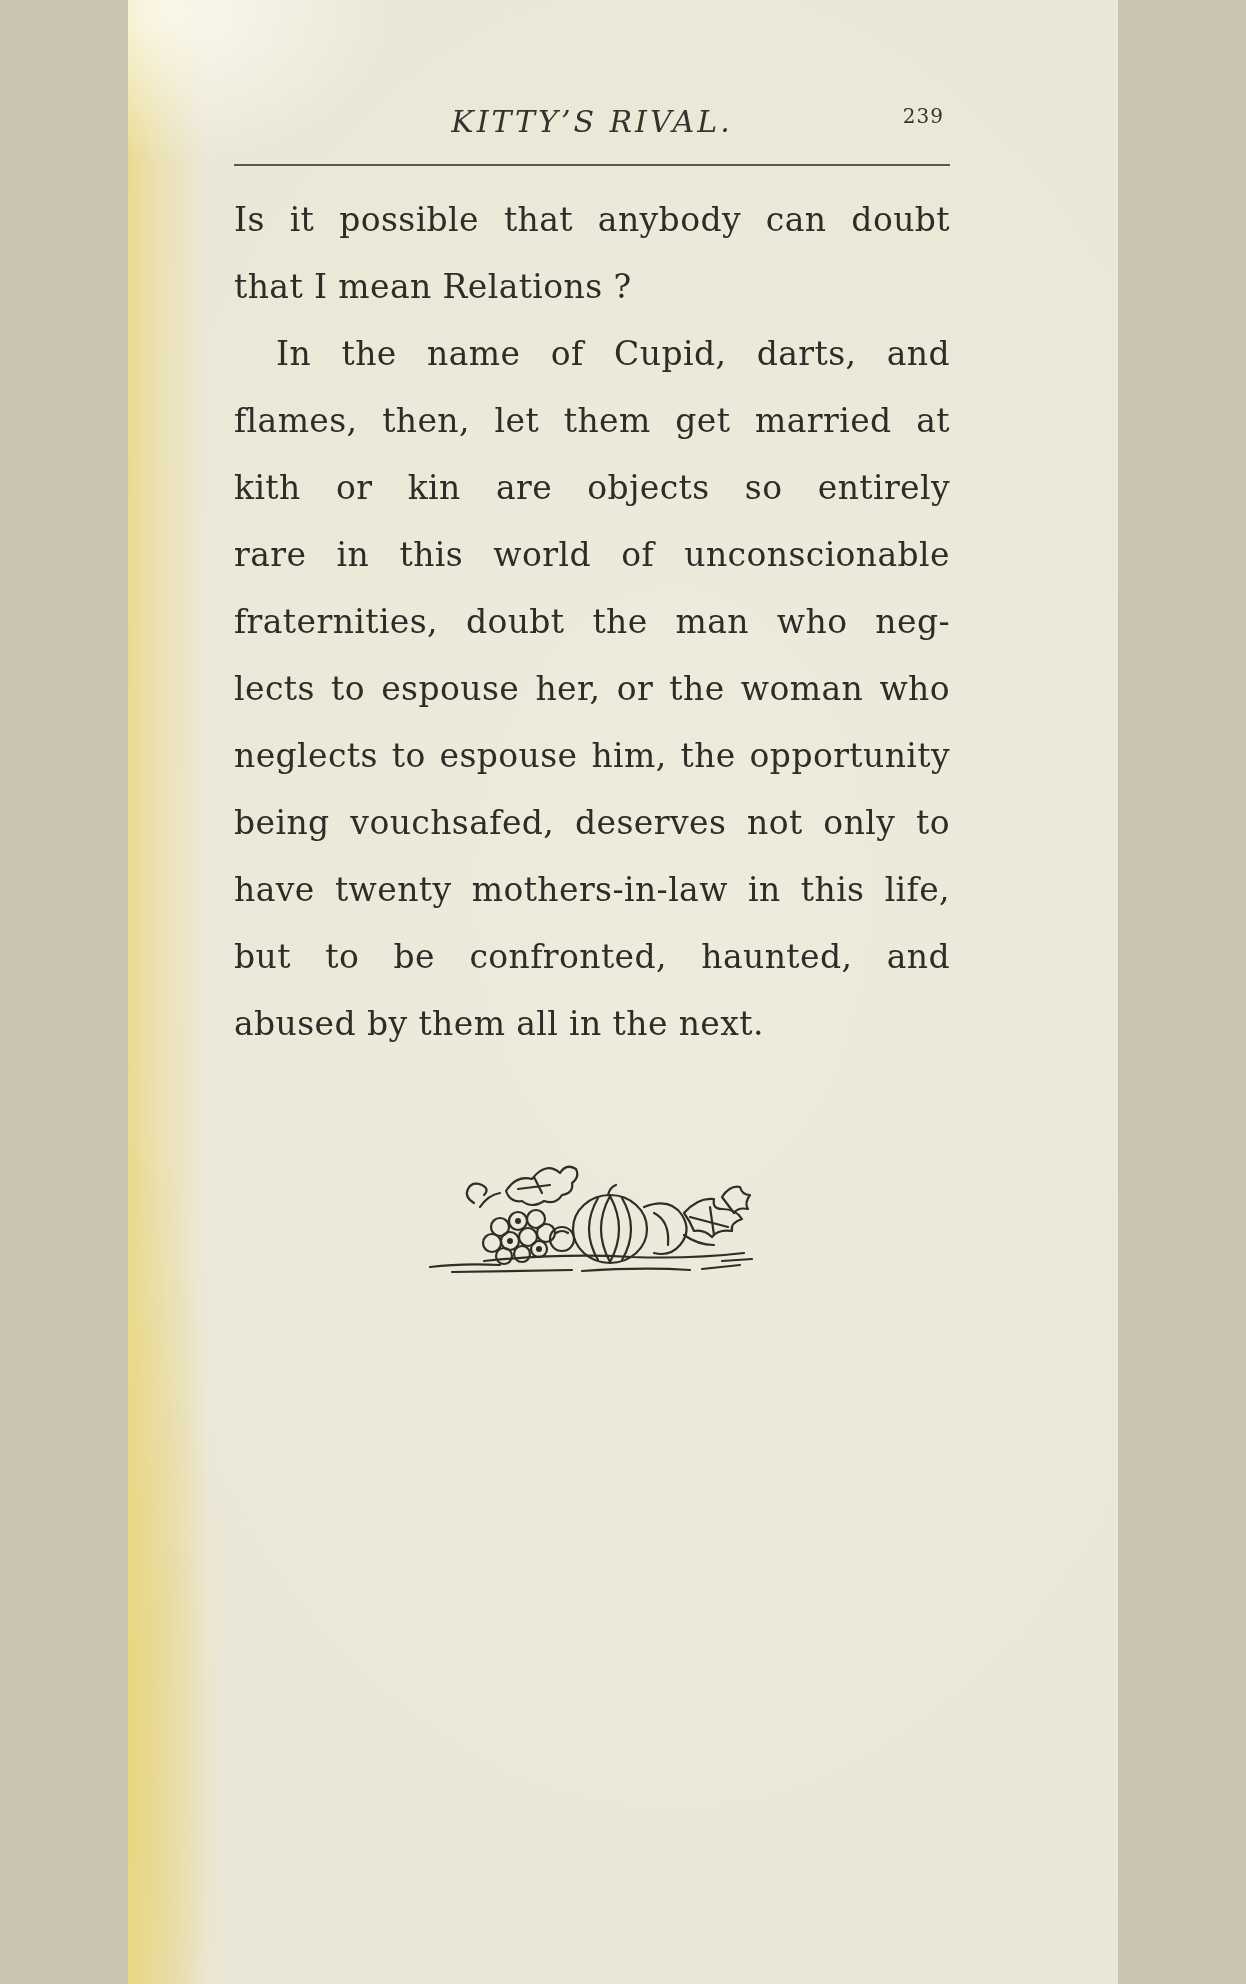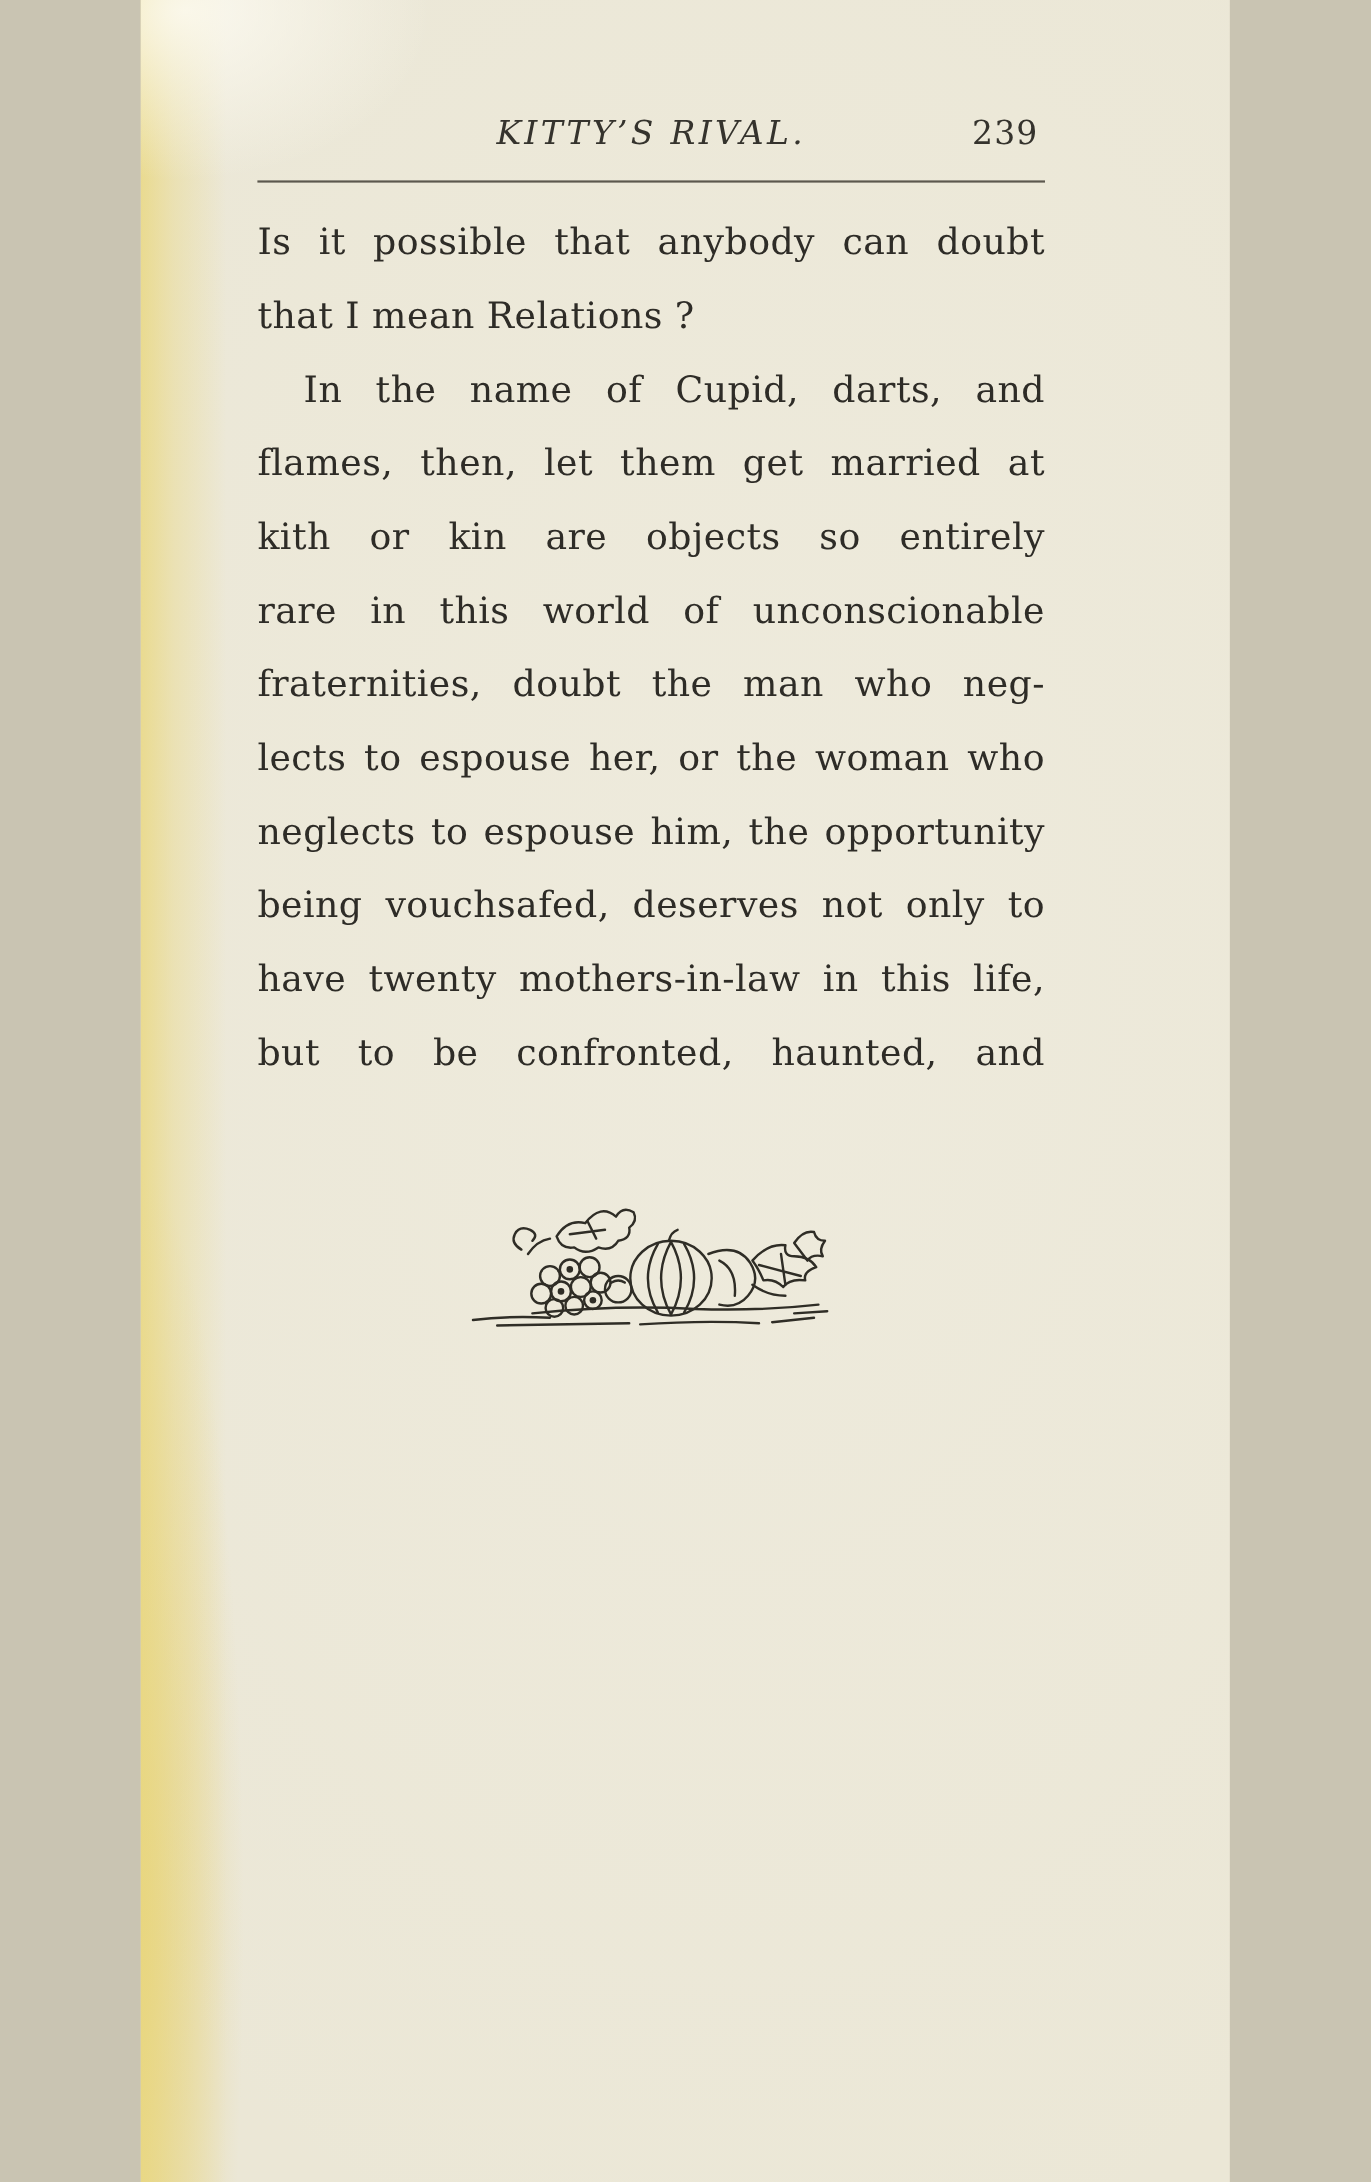--- a/index.html
+++ b/index.html
@@ -39,21 +39,21 @@
     text-align: center;
     font-style: italic;
     font-size: 30px;
     letter-spacing: 3px;
     color: #35332d;
   }
   .head-page-number {
     position: absolute;
     right: 6px;
     top: 0;
-    font-size: 30px;
+    font-size: 20px;
     letter-spacing: 1px;
     color: #35332d;
   }
   .head-rule {
     border: none;
     border-top: 2px solid #5c584e;
     margin: 14px 0 0 0;
     width: 100%;
   }
   .body-text {
@@ -117,20 +117,21 @@
         <div class="line indent">In the name of Cupid, darts, and</div>
         <div class="line">flames, then, let them get married at</div>
         <div class="line">kith or kin are objects so entirely</div>
         <div class="line">rare in this world of unconscionable</div>
         <div class="line">fraternities, doubt the man who neg-</div>
         <div class="line">lects to espouse her, or the woman who</div>
         <div class="line">neglects to espouse him, the opportunity</div>
         <div class="line">being vouchsafed, deserves not only to</div>
         <div class="line">have twenty mothers-in-law in this life,</div>
         <div class="line">but to be confronted, haunted, and</div>
+        <div class="line last">abused by them all in the next.</div>
       </div>
     </div>
 
     <div class="vignette-wrap">
       <svg width="340" height="138" viewBox="0 0 340 138" role="img" aria-label="engraved vignette of grapes, round fruit and leaves">
 
         <path class="ink" d="M8 126 Q 40 122 78 124" stroke-width="2"></path>
         <path class="ink" d="M30 131 L 150 129 M160 130 Q 220 126 268 129 M280 128 L 318 124" stroke-width="2"></path>
         <path class="ink" d="M62 120 Q 140 112 210 116 Q 270 118 322 112" stroke-width="2"></path>
         <path class="ink" d="M300 120 L 330 118" stroke-width="2"></path>

